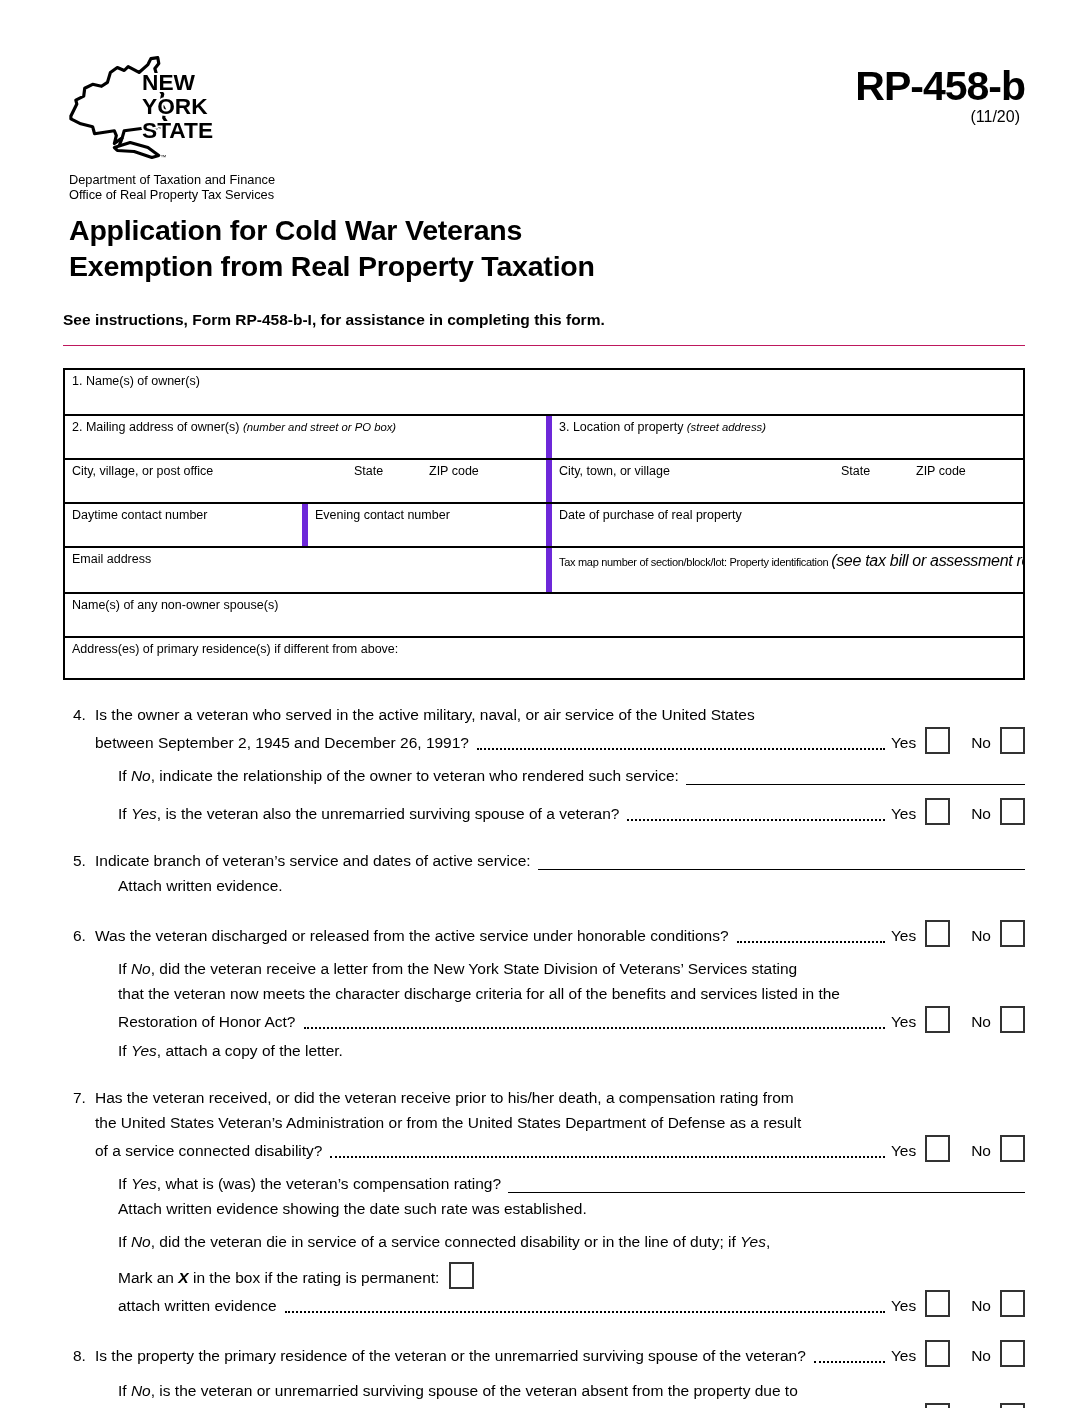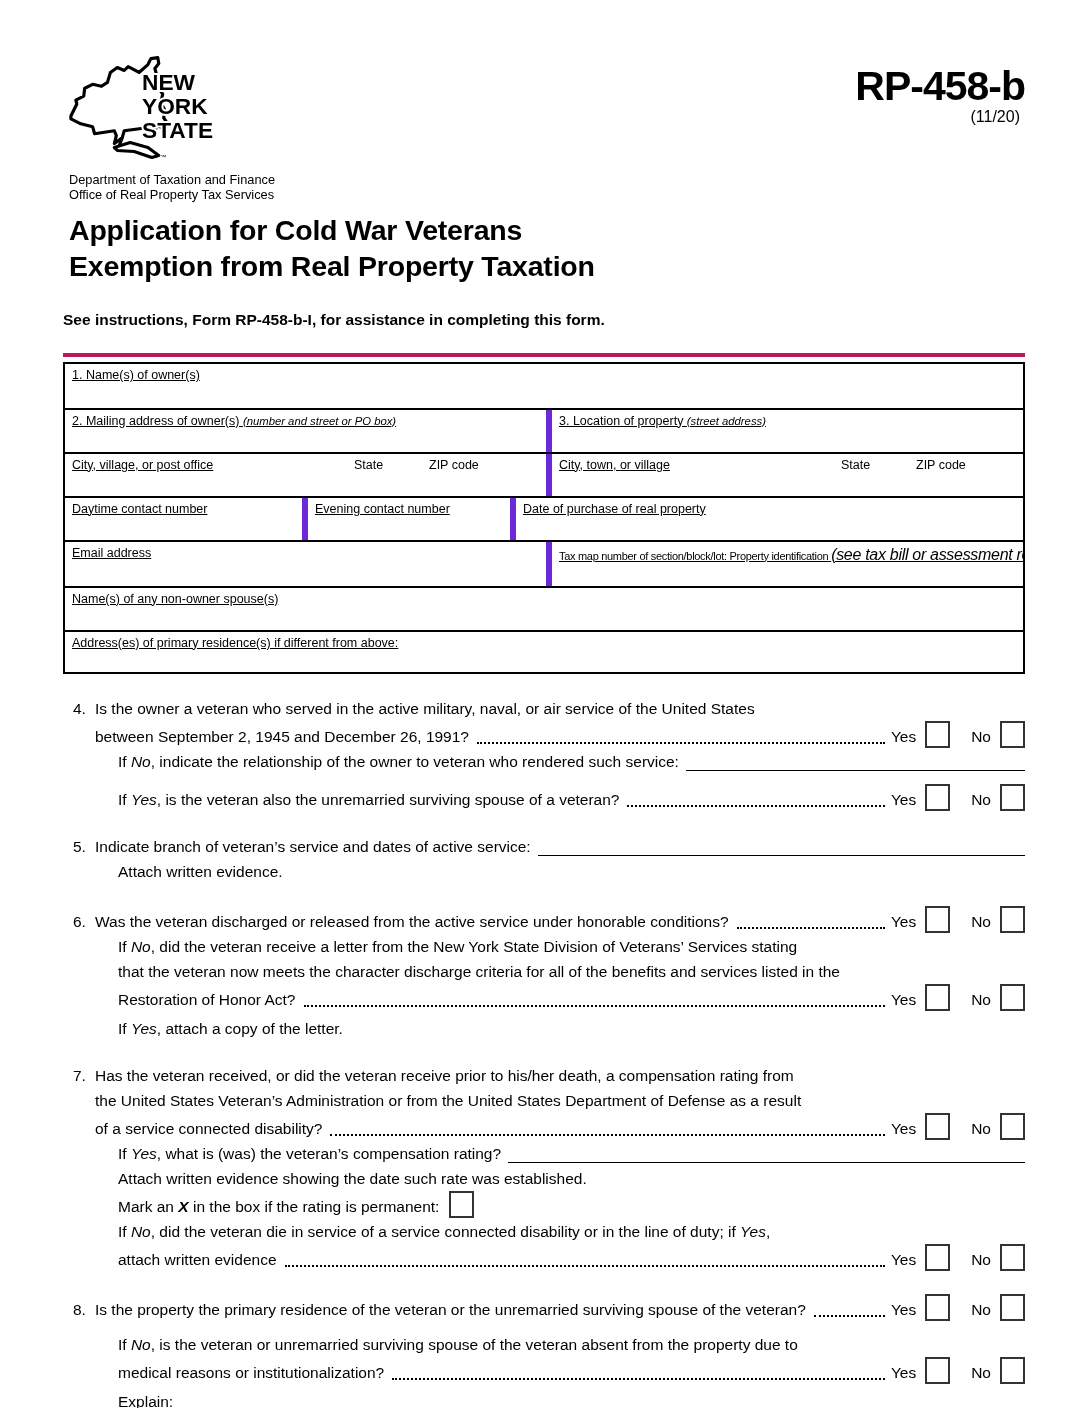--- a/index.html
+++ b/index.html
@@ -13,32 +13,32 @@
   .header { display:flex; position:relative;flex-direction:column; }
   .logo { width:158px; height:108px; flex:none; }
   .hdr-text { margin-left:6px; padding-top:8px; }
   .dept { font-size:12.8px; line-height:1.2; }
   .title { font-size:28.5px; font-weight:bold; line-height:1.28; margin-top:9px; letter-spacing:-0.2px; }
   .form-id { position:absolute; right:0; top:10px; text-align:right; }
   .form-num { font-size:41px; font-weight:bold; letter-spacing:-1px; line-height:1; }
   .form-rev { font-size:16px; margin-top:1px; padding-right:5px; }
 
   
-  .instruction { margin-top:26px; font-weight:bold; font-size:15.5px; border-bottom:4px solid #be185d; padding-bottom:24px; }
+  .instruction { margin-top:26px; font-weight:bold; font-size:15.5px; border-bottom:1px solid #be185d; padding-bottom:16px; }
 
   
-  .box { border:2.5px solid #000; margin-top:5px; font-size:12.5px;text-decoration:underline; }
+  .box { border:2.5px solid #000; margin-top:22px; font-size:12.5px; }
   .trow { display:flex; border-top:2px solid #000; }
   .trow:first-child { border-top:none; }
   .tcell { padding:4px 7px; box-sizing:border-box; min-height:42px; position:relative; }
   .tcell.bl { border-left:6px solid #6d28d9; }
   .w-half { width:481px; flex:none; }
   .w-rest { flex:1; }
   .w-q1 { width:237px; flex:none; }
-  .w-q2 { width:208px; flex:none; }
+  .w-q2 { width:244px; flex:none; }
   .note { font-style:italic; font-size:11.3px; }
   .at-state { position:absolute; left:289px; top:4px; }
   .at-zip   { position:absolute; left:364px; top:4px; }
   .taxmap-cell { font-size:11px; letter-spacing:-0.3px; white-space:nowrap; overflow:hidden; }
   .taxmap-cell .note { font-size:16px; }
   .h44 { min-height:44px; } .h40 { min-height:40px; }
 
   
   .questions { padding-left:10px; font-size:15.5px; }
   .q { margin-top:22px; }
@@ -49,21 +49,21 @@
   .sub { margin-left:45px; }
   .it { font-style:italic; }
   .bx { font-weight:bold; font-style:italic; }
   .lead { flex:1; border-bottom:2.5px dotted #000; margin:0 6px 5px 8px; min-width:24px; }
   .fill { flex:1; border-bottom:1.6px solid #000; margin:0 0 3px 7px; min-width:40px; }
   .yn { flex:none; display:flex; align-items:flex-end; }
   .lab { line-height:25px; }
   .lab.no { margin-left:21px; }
   .cbox { width:21px; height:23px; border:2px solid #333; margin:0 0 1px 9px; flex:none; background:#fff; box-sizing:content-box; }
   .cbox.inline { margin-left:10px; }
-  .mt8 { margin-top:0; } .mt4 { margin-top:4px; } .mt2 { margin-top:10px; }
+  .mt8 { margin-top:8px; } .mt4 { margin-top:4px; } .mt2 { margin-top:10px; }
   .blankline { margin-left:45px; border-bottom:1.8px solid #000; height:24px; margin-top:20px; }
 </style>
 </head>
 <body>
 
 <div class="page">
 
   <div class="header">
     <svg class="logo" viewBox="0 0 160 108">
       <g stroke="#000" stroke-width="3.2" fill="#fff" stroke-linejoin="round">
@@ -249,25 +249,25 @@
         </span>
       </div>
       <div class="qline mt8">
         <span class="txt sub"><span>If </span><span class="it">Yes</span><span>, what is (was) the veteran’s compensation rating?</span></span>
         <span class="fill"></span>
       </div>
       <div class="qline">
         <span class="txt sub">Attach written evidence showing the date such rate was established.</span>
       </div>
       <div class="qline mt8">
+        <span class="txt sub"><span>If </span><span class="it">No</span><span>, did the veteran die in service of a service connected disability or in the line of duty; if </span><span class="it">Yes</span><span>,</span></span>
+      </div>
+      <div class="qline mt8">
         <span class="txt sub"><span>Mark an </span><span class="bx">X</span><span> in the box if the rating is permanent:</span></span>
         <span class="cbox inline"></span>
-      </div>
-      <div class="qline mt8">
-        <span class="txt sub"><span>If </span><span class="it">No</span><span>, did the veteran die in service of a service connected disability or in the line of duty; if </span><span class="it">Yes</span><span>,</span></span>
       </div>
       <div class="qline">
         <span class="txt sub">attach written evidence</span>
         <span class="lead"></span>
         <span class="yn">
           <span class="lab">Yes</span>
           <span class="cbox"></span>
           <span class="lab no">No</span>
           <span class="cbox"></span>
         </span>

